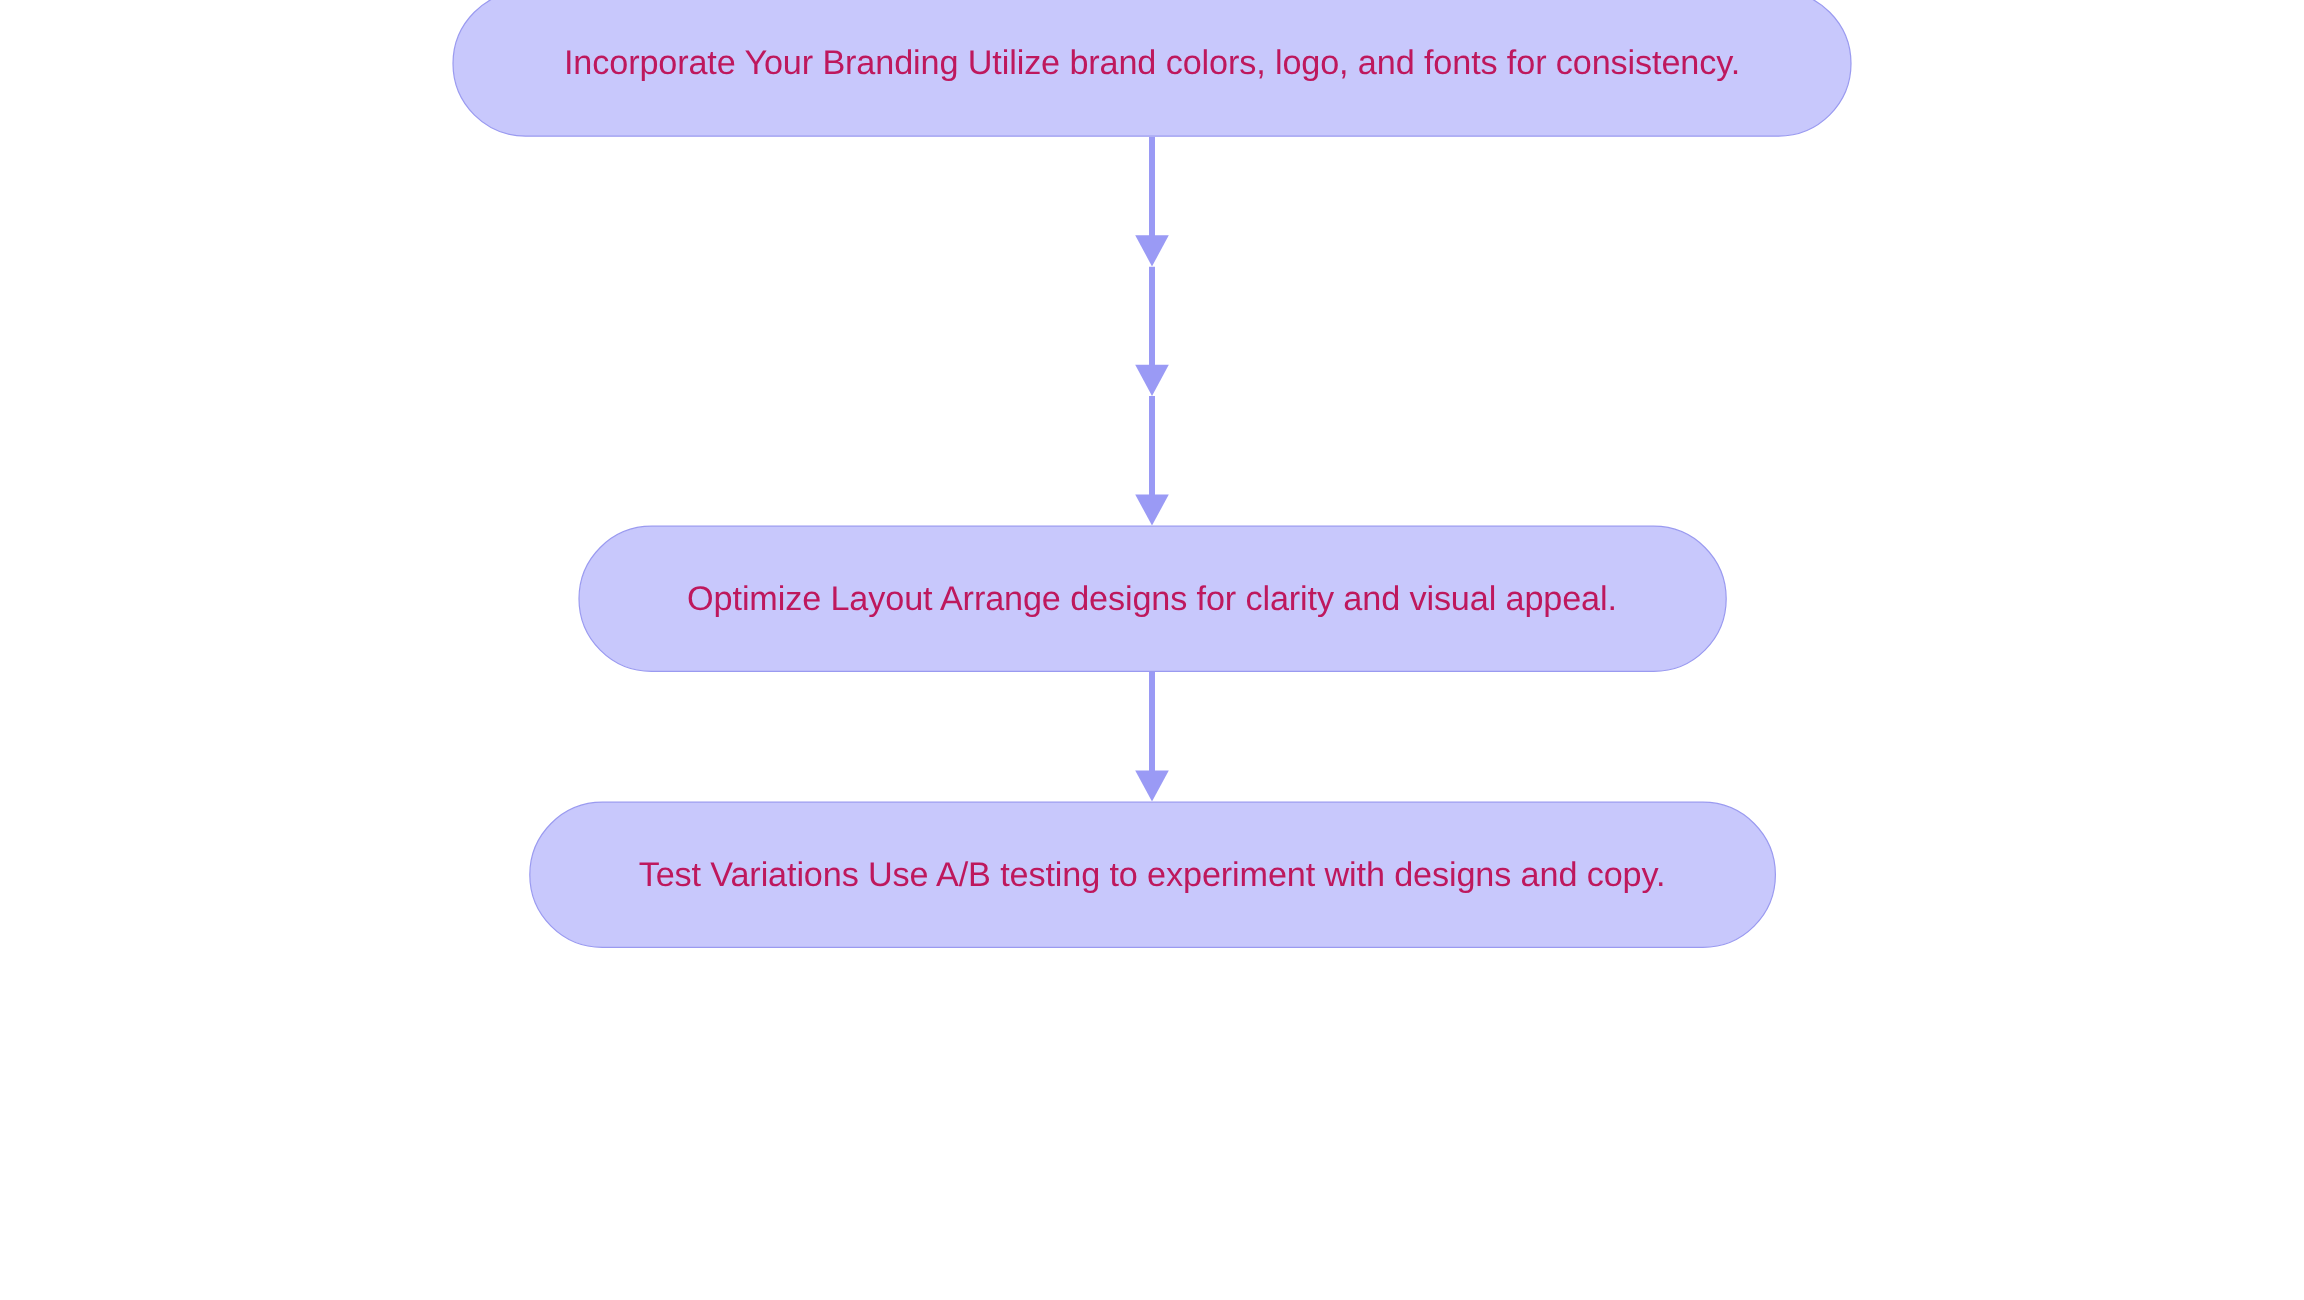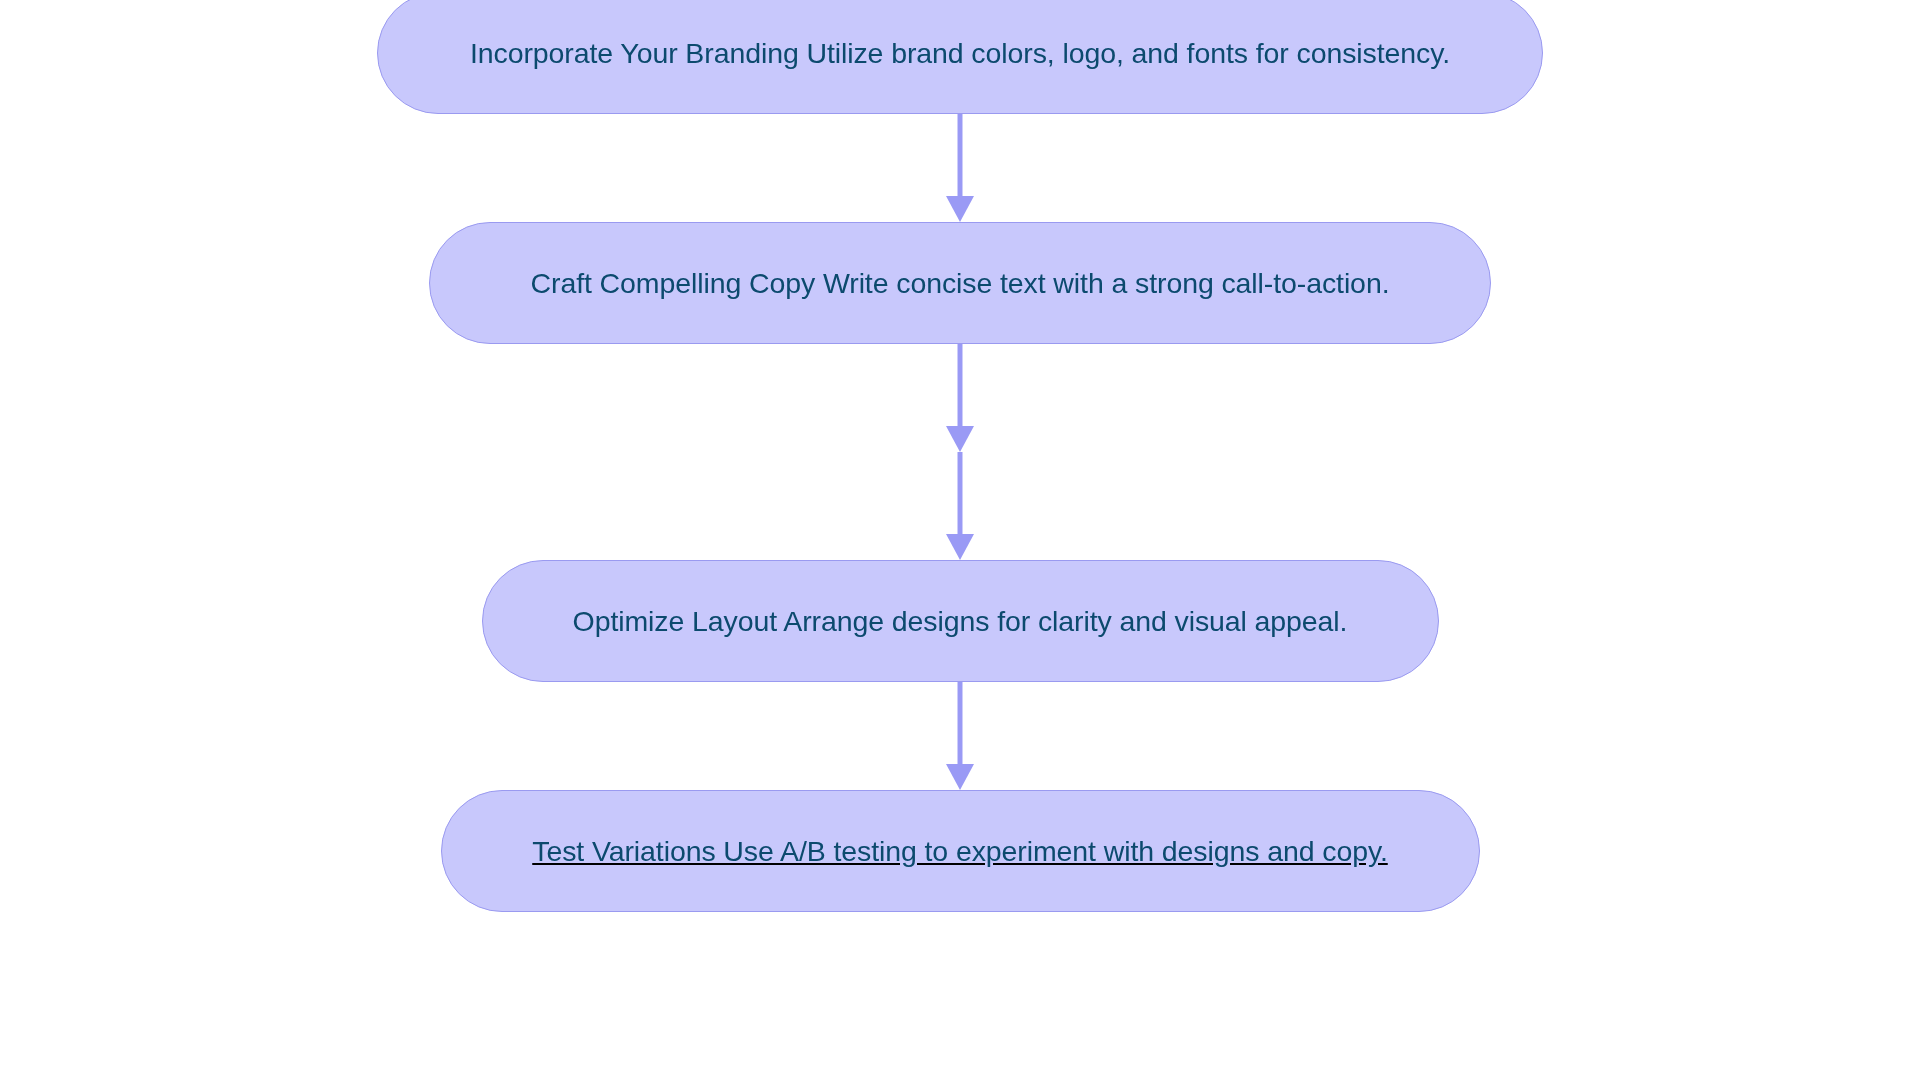--- a/index.html
+++ b/index.html
@@ -37,36 +37,36 @@
     display: flex;
     align-items: center;
     justify-content: center;
     background: #c8c8fc;
     border: 1.6px solid #9a9af0;
     border-radius: 61px;
     padding: 0 46px;
   }
 
   .node-label {
-    color: #0c4a6e;
+    color: #be185d;
     font-family: "Liberation Sans", sans-serif;
     font-size: 28.5px;
     font-weight: 400;
     letter-spacing: -0.1px;
     line-height: 1.15;
     white-space: nowrap;
     text-align: center;
   }
 
   
   .node-w1 { width: 1166px; }
   .node-w2 { width: 1062px; }
   .node-w3 { width: 1413px; }
   .node-w4 { width: 957px;  }
-  .node-w5 { width: 1039px; text-decoration: underline; }
+  .node-w5 { width: 1039px; }
 
   .connector {
     width: 40px;
     height: 108px;
     display: block;
   }
 
   .connector svg {
     display: block;
     width: 40px;
@@ -83,23 +83,20 @@
       <span class="node-label">Incorporate Your Branding Utilize brand colors, logo, and fonts for consistency.</span>
     </div>
 
     <div class="connector">
       <svg viewBox="0 0 40 108" xmlns="http://www.w3.org/2000/svg">
         <line x1="20" y1="0" x2="20" y2="86" stroke="#9a9af5" stroke-width="5"></line>
         <polygon points="6,82 34,82 20,108" fill="#9a9af5"></polygon>
       </svg>
     </div>
 
-    <div class="node node-w2">
-      <span class="node-label">Craft Compelling Copy Write concise text with a strong call-to-action.</span>
-    </div>
 
     <div class="connector">
       <svg viewBox="0 0 40 108" xmlns="http://www.w3.org/2000/svg">
         <line x1="20" y1="0" x2="20" y2="86" stroke="#9a9af5" stroke-width="5"></line>
         <polygon points="6,82 34,82 20,108" fill="#9a9af5"></polygon>
       </svg>
     </div>
 
 
     <div class="connector">

